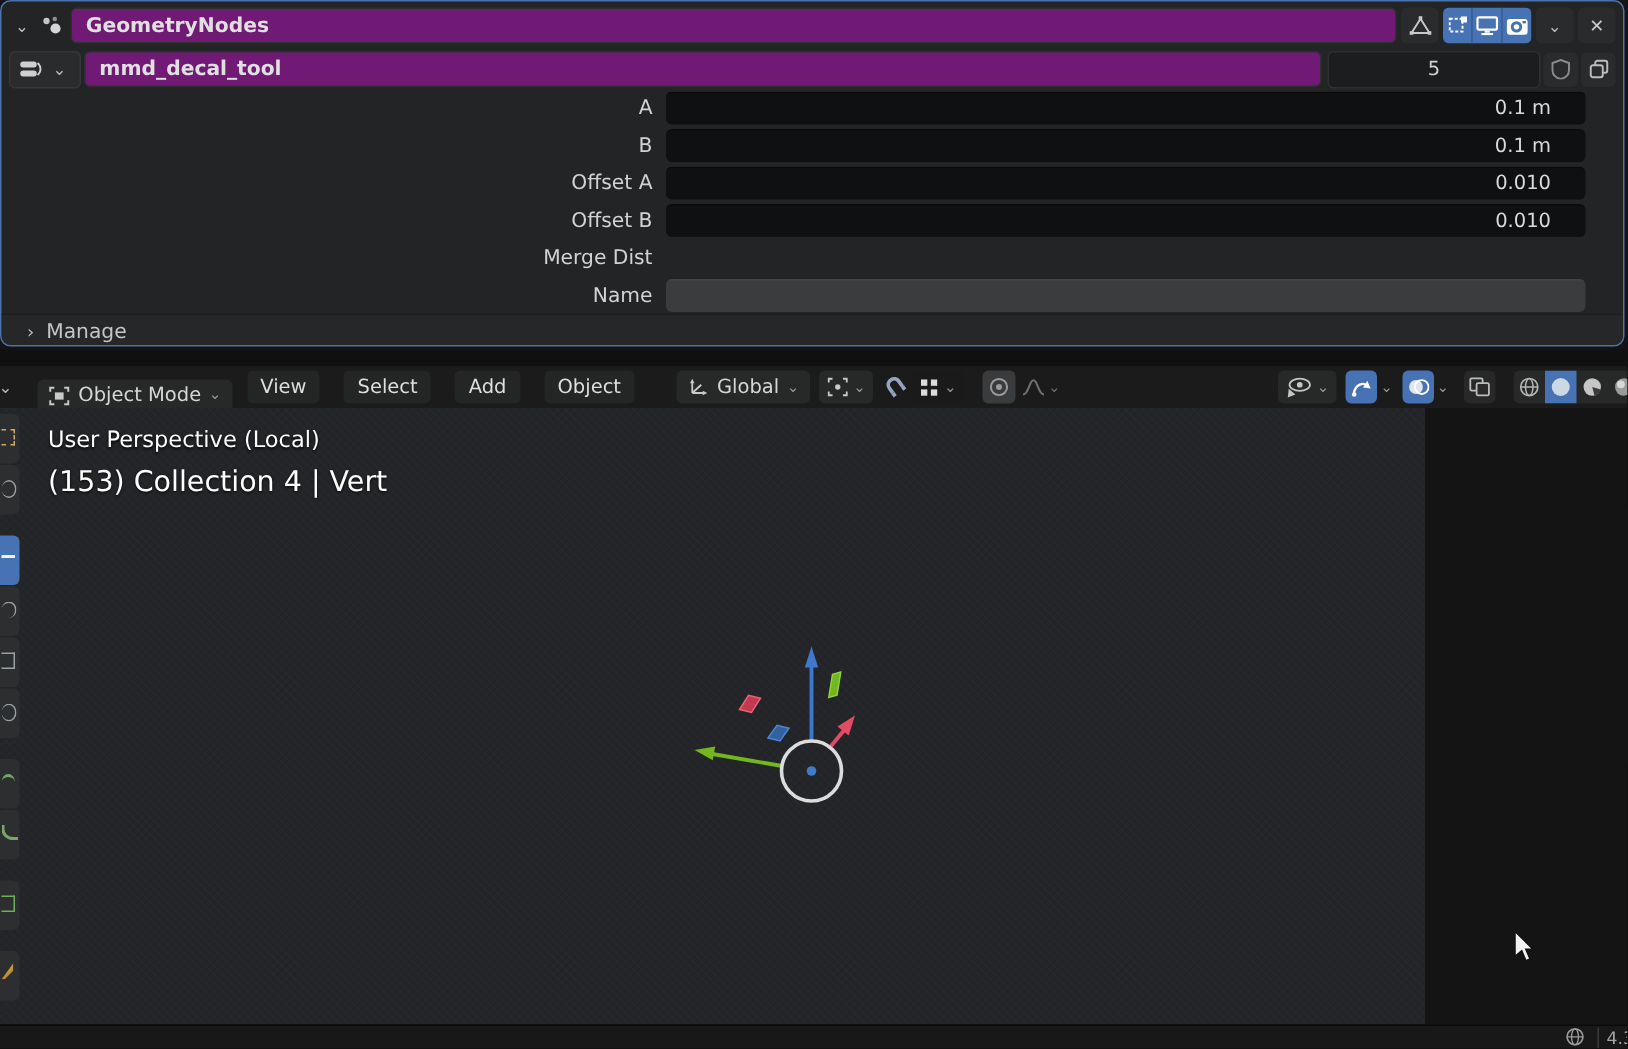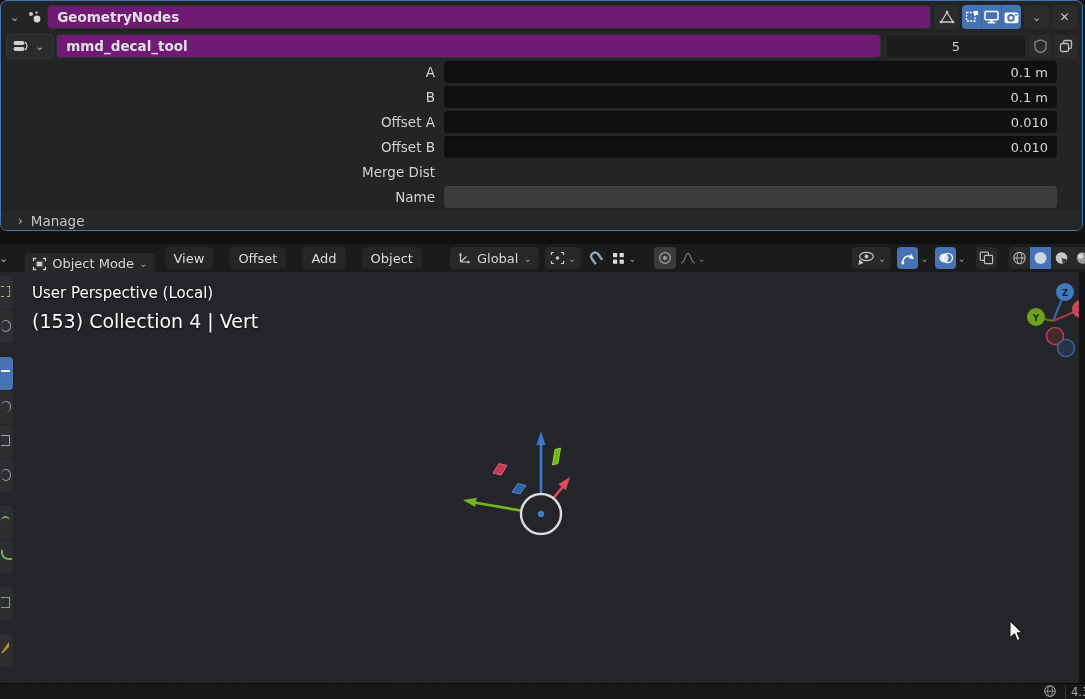--- a/index.html
+++ b/index.html
@@ -22,42 +22,42 @@
   .grow2{display:flex;align-items:center;height:26px;padding:0 5px;gap:2px;}
   .ddbtn{height:23px;display:flex;align-items:center;gap:3px;background:#2a2b2c;border:1px solid #363738;
          border-radius:4px;padding:0 5px;}
   .cntfield{width:140px;height:23px;background:#1c1d1e;border:1px solid #2e2f30;border-radius:4px;
             display:flex;align-items:center;justify-content:center;color:#cfcfcf;font-size:13px;margin-left:2px;}
   .ibtn{width:23px;height:23px;display:flex;align-items:center;justify-content:center;background:#2a2b2c;
         border-radius:4px;}
   .prow{display:flex;align-items:center;height:25px;}
   .plabel{width:434px;text-align:right;color:#d2d2d2;font-size:13.5px;padding-right:0;}
   .pfield{flex:1;height:21px;margin-left:9px;margin-right:25px;background:#0f1011;border-radius:4px;
-          display:flex;align-items:center;justify-content:flex-end;padding:0 9px;color:#dadada;font-size:13px;
+          display:flex;align-items:center;justify-content:flex-end;padding:0 23px;color:#dadada;font-size:13px;
           border-top:1px solid #0a0a0b;}
   .pfield.text{background:#3b3c3d;border-top:1px solid #454647;}
   .subrow{display:flex;align-items:center;height:22px;padding-left:17px;gap:8px;color:#c6c6c6;
           font-size:13.5px;background:#262728;border-top:1px solid #1d1e1f;}
   .subrow .chev{font-size:12px;padding:0;}
 
   .areagap{position:absolute;left:0;top:233px;width:1085px;height:11px;background:#101010;}
 
   
   .vph{position:absolute;left:0;top:244px;width:1085px;height:28px;background:#1b1b1b;
        display:flex;align-items:center;color:#d6d6d6;font-size:13px;}
   .pill{display:flex;align-items:center;gap:5px;background:#272828;border-radius:4px;height:22px;padding:0 7px;}
   .menu{background:#242525;border-radius:4px;height:22px;display:flex;align-items:center;padding:0 9px;color:#dedede;}
   .vchev{color:#9a9a9a;font-size:10px;}
   .iconpill{display:flex;align-items:center;gap:3px;background:#272828;border-radius:4px;height:22px;padding:0 5px;}
   .shadegrp{display:flex;align-items:center;background:#272828;border-radius:4px;height:22px;overflow:hidden;}
   .shadeseg{width:21px;height:22px;display:flex;align-items:center;justify-content:center;}
   .shadeseg.active{background:#4772b3;}
 
   
-  .vp{position:absolute;left:0;top:272px;width:1079px;height:411px;overflow:hidden;
+  .vp{position:absolute;left:0;top:272px;width:950px;height:411px;overflow:hidden;
       background:#242528;
       background-image:repeating-linear-gradient(45deg,rgba(255,255,255,.016) 0 1px,transparent 1px 4px),
                        repeating-linear-gradient(-45deg,rgba(0,0,0,.05) 0 1px,transparent 1px 4px);}
   .ovl{position:absolute;left:32px;color:#fdfdfd;text-shadow:0 1px 2px rgba(0,0,0,.85);font-size:15px;}
   .toolbar{position:absolute;left:0;top:4px;width:13px;display:flex;flex-direction:column;}
   .tool{width:13px;height:33px;background:#2d2e2f;border-radius:0 4px 4px 0;margin-bottom:1px;
         position:relative;overflow:hidden;}
   .tool.active{background:#4772b3;}
   .tool .g{position:absolute;left:1px;top:10px;}
   .tgap{height:13px;}
@@ -206,21 +206,21 @@
         <svg width="15" height="14" viewBox="0 0 15 14">
             <path d="M1.5 4.2 V1.5 H4.2 M10.8 1.5 H13.5 V4.2 M13.5 9.8 V12.5 H10.8 M4.2 12.5 H1.5 V9.8" stroke="#c9c9c9" fill="none" stroke-width="1.3"></path>
             <rect x="4.6" y="4.6" width="5.8" height="4.8" fill="#c9c9c9"></rect>
           </svg>
       </span>
       <span>Object Mode</span>
       <span class="vchev">⌄</span>
     </div>
     <div style="display:flex;gap:16px;margin-left:10px;">
       <div class="menu">View</div>
-      <div class="menu">Offset</div>
+      <div class="menu">Select</div>
       <div class="menu">Add</div>
       <div class="menu">Object</div>
     </div>
     <div class="pill" style="margin-left:28px;">
       <span>
         <svg width="15" height="14" viewBox="0 0 15 14">
             <path d="M3.5 11 L3.5 3.5 M3.5 11 L11.5 11 M3.5 11 L9.5 5.5" stroke="#c9c9c9" fill="none" stroke-width="1.2"></path>
             <path d="M2 4.5 L3.5 1.5 L5 4.5 Z" fill="#c9c9c9"></path>
             <path d="M10.5 9.5 L13.5 11 L10.5 12.5 Z" fill="#c9c9c9"></path>
           </svg>

